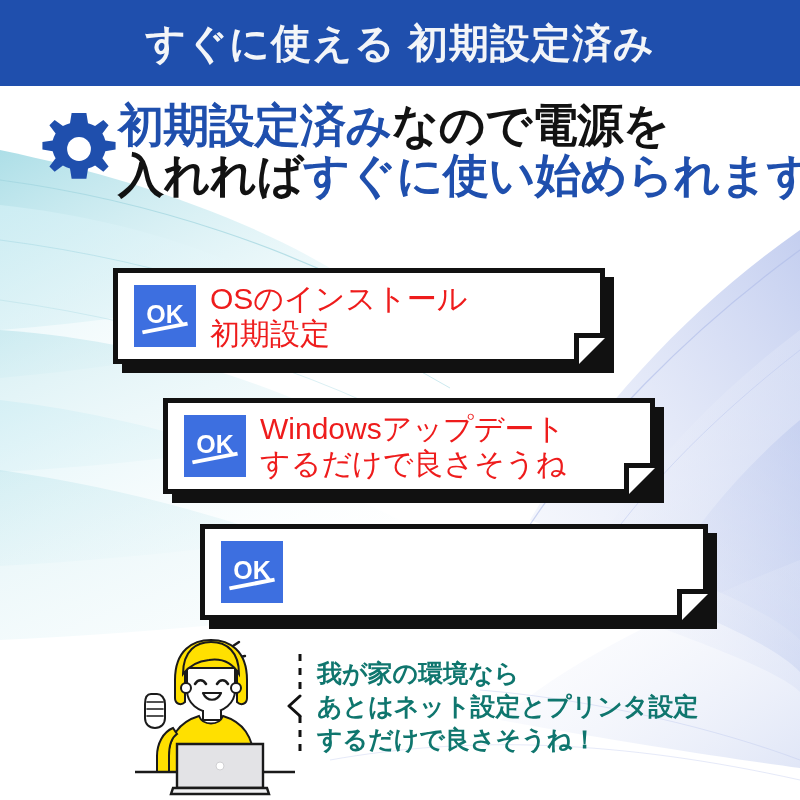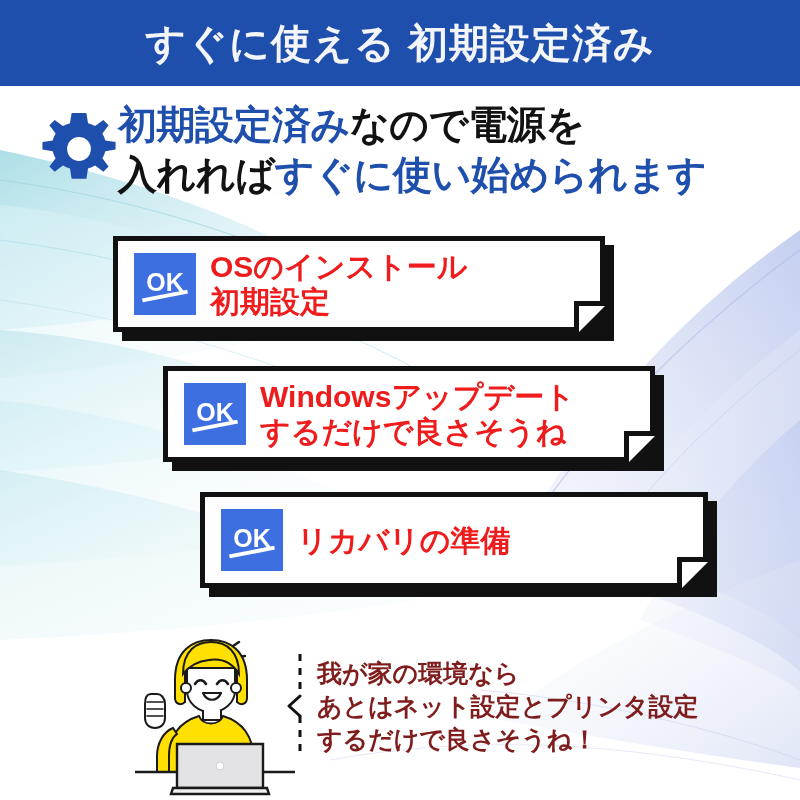--- a/index.html
+++ b/index.html
@@ -68,37 +68,38 @@
     width: 82px;
     height: 82px;
   }
   .headline-text {
     position: absolute;
     left: 118px;
     top: 0px;
     width: 680px;
   }
   .headline-line {
-    font-size: 39px;
+    font-size: 46px;
     font-weight: bold;
     line-height: 50px;
     white-space: nowrap;
     letter-spacing: -0.5px;
   }
   .hl-blue { color: #1f4fad; }
   .hl-black { color: #121212; }
 
   
   .ok-box {
     position: absolute;
     z-index: 7;
     background: #ffffff;
     border: 5px solid #111111;
     box-shadow: 9px 9px 0 0 #111111;
     box-sizing: border-box;
+    margin-top: 32px;
   }
   .ok-box .fold {
     position: absolute;
     right: -5px;
     bottom: -5px;
     width: 26px;
     height: 26px;
     background: #ffffff;
     border-left: 5px solid #111111;
     border-top: 5px solid #111111;
@@ -143,21 +144,21 @@
     position: absolute;
     left: 8px;
     bottom: 17px;
     width: 46px;
     height: 4px;
     background: #ffffff;
     transform: rotate(-11deg);
   }
   .ok-lines {
     color: #ee1c1c;
-    font-weight: bold;
+    font-weight: normal;
     line-height: 35px;
     white-space: nowrap;
   }
   .ok-lines .l1, .ok-lines .l2 {
     font-size: 30px;
   }
 
   
   .person {
     position: absolute;
@@ -176,21 +177,21 @@
     z-index: 7;
     display: flex;
     align-items: center;
   }
   .speech-bracket {
     width: 22px;
     height: 108px;
     margin-right: 8px;
   }
   .speech-text {
-    color: #7f1d1d;
+    color: #0f766e;
     font-size: 25px;
     font-weight: bold;
     line-height: 33px;
     white-space: nowrap;
   }
 </style>
 </head>
 <body>
 
 <div class="stage">
@@ -282,21 +283,20 @@
     <div class="fold"></div>
   </div>
 
   <div class="ok-box" style="left:200px; top:492px; width:508px; height:96px;">
     <div class="ok-inner">
       <div class="ok-badge">
         <div class="ok-letters">OK</div>
         <div class="ok-underline"></div>
       </div>
       <div class="ok-lines">
-        <div class="l1">リカバリの準備</div>
       </div>
     </div>
     <div class="fold"></div>
   </div>
 
   <svg class="person" viewBox="0 0 160 165" xmlns="http://www.w3.org/2000/svg">
 
     <g stroke="#1a1a1a" stroke-width="2.4" stroke-linecap="round">
       <line x1="95" y1="16" x2="104" y2="10"></line>
       <line x1="99" y1="26" x2="110" y2="24"></line>

